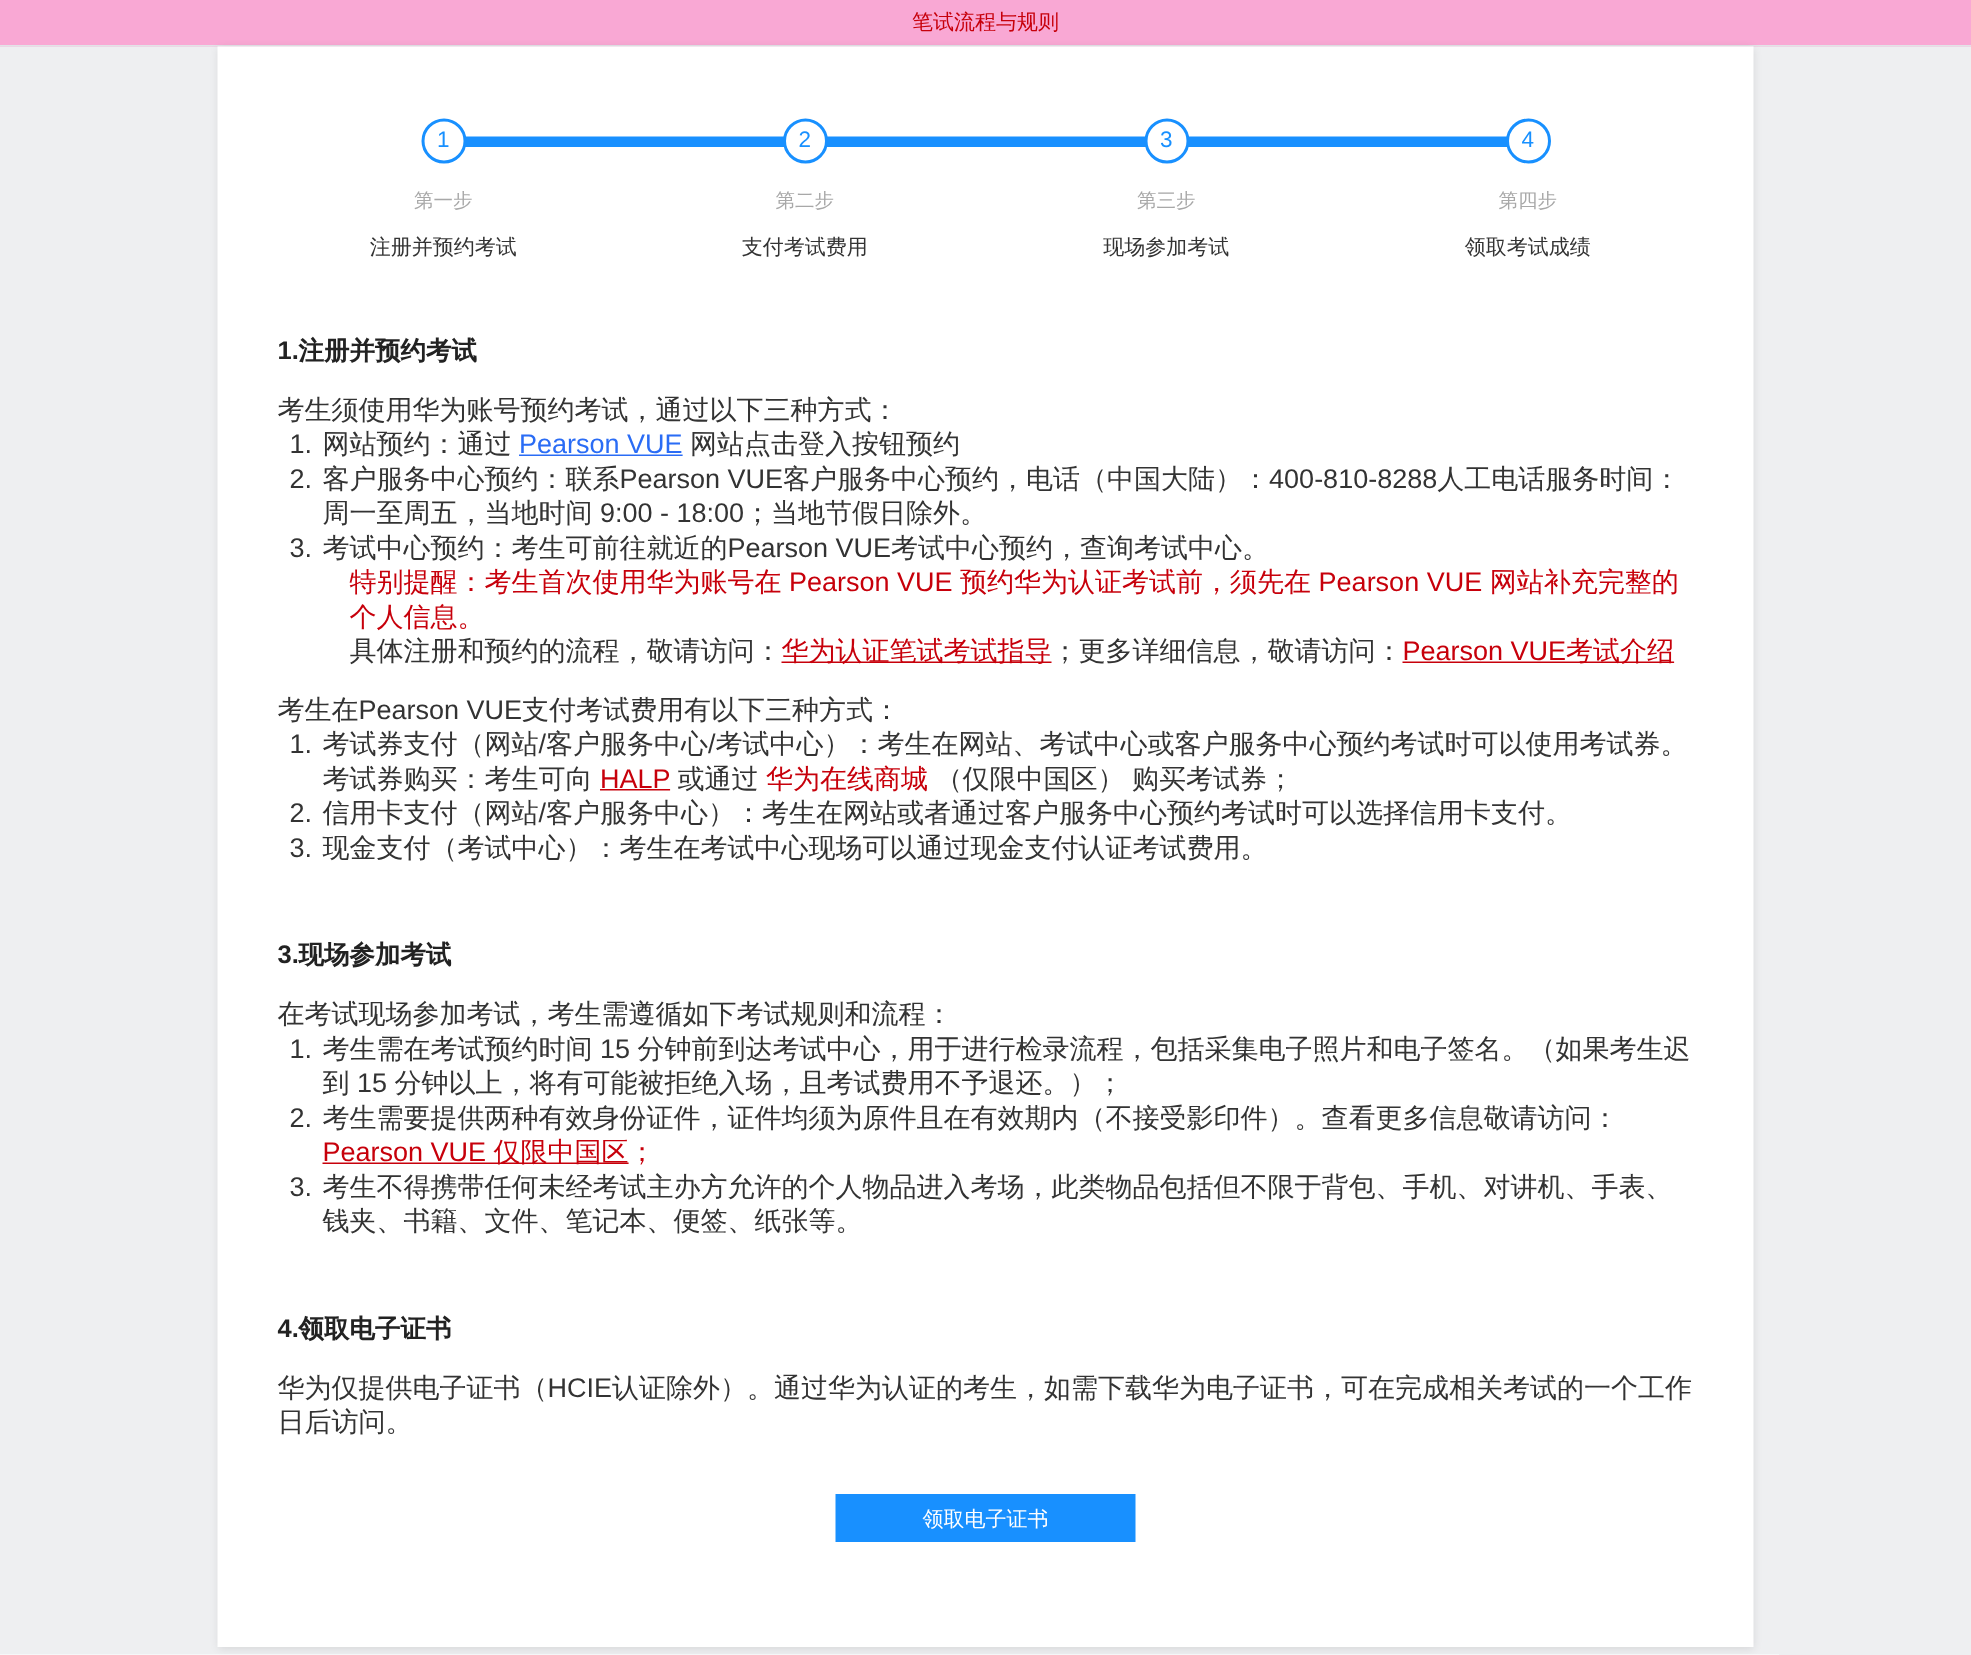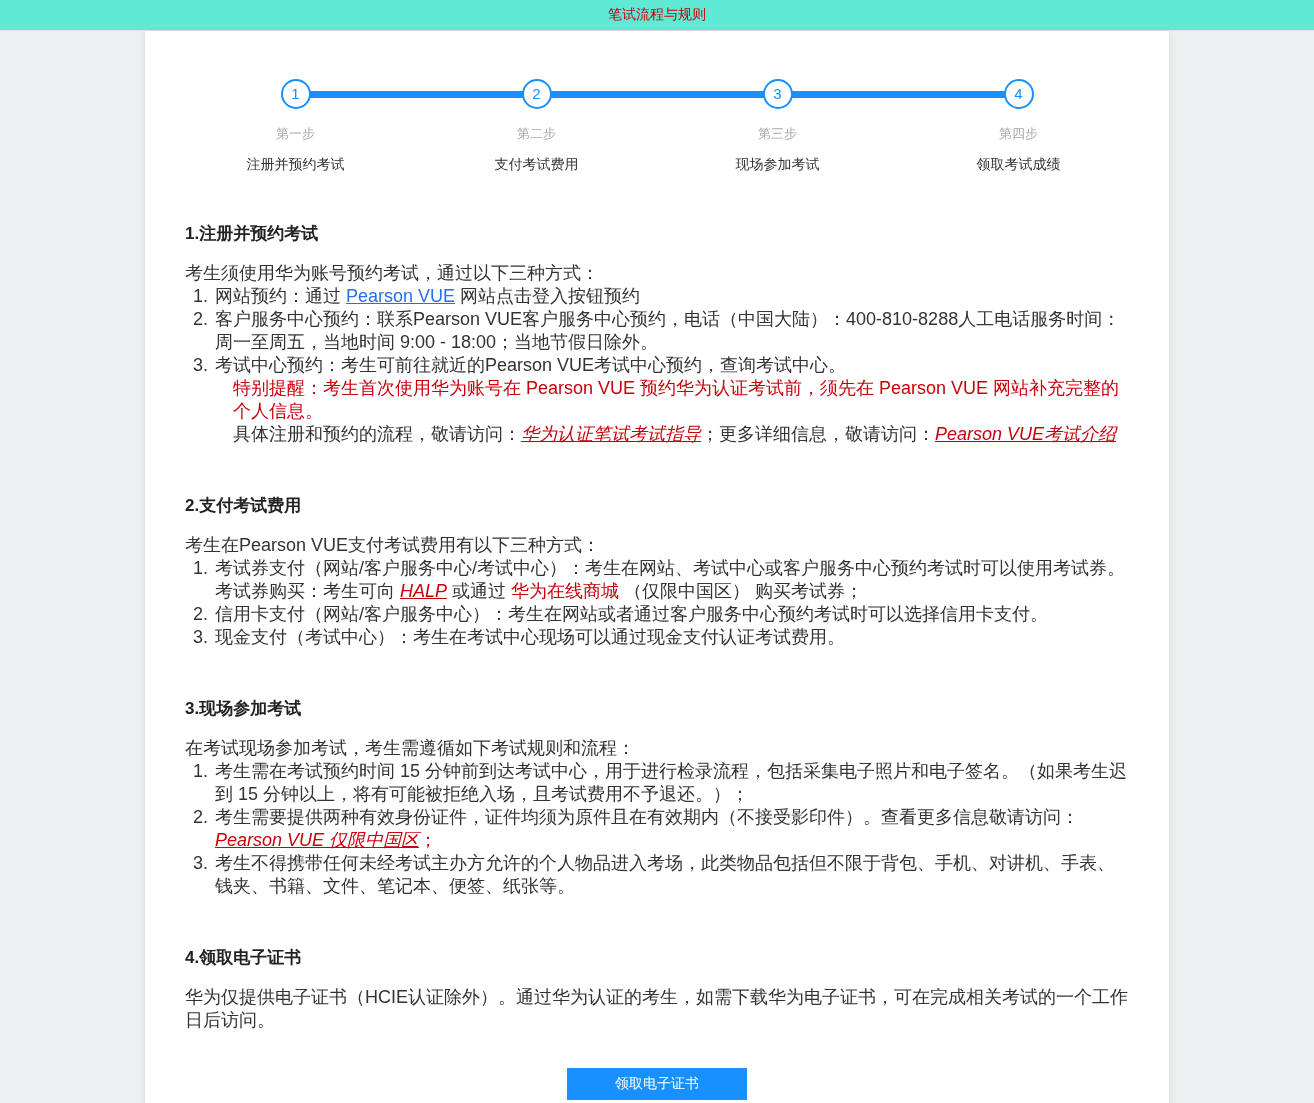--- a/index.html
+++ b/index.html
@@ -4,21 +4,21 @@
 <style>
   html,body{margin:0;padding:0;}
   body{
     width:1314px;height:1103px;
     background:#eeeff1;
     font-family:"Liberation Sans","DejaVu Sans",sans-serif;
     color:#333;
     overflow:hidden;
   }
   
-  .tabbar{height:30px;background:#5eead4;border-bottom:1px solid #e2e3e7;}
+  .tabbar{height:30px;background:#f9a8d4;border-bottom:1px solid #e2e3e7;}
   .tabbar-inner{width:1024px;margin:0 auto;display:flex;height:100%;}
   .tab{flex:1;display:flex;align-items:center;justify-content:center;
        font-size:14px;color:#333;cursor:pointer;}
   .tab.active{color:#c7000b;}
   
   .card{width:1024px;margin:0 auto;background:#fff;min-height:1067px;
         box-shadow:0 1px 6px rgba(0,0,0,.10);box-sizing:border-box;padding-bottom:50px;}
   
   .stepper{position:relative;margin:0 30px;padding-top:48px;display:flex;}
   .step-line{position:absolute;top:60px;left:12.5%;right:12.5%;height:7px;
@@ -31,29 +31,29 @@
   .step-title{margin-top:13px;font-size:14px;color:#333;}
   
   .content{padding:0 40px;}
   .sec-h{margin:48px 0 0;font-size:17px;font-weight:bold;color:#222;line-height:24px;}
   .sec-body{margin-top:16px;font-size:18px;line-height:23px;color:#333;}
   .sec-body p{margin:0;}
   .sec-body ol{margin:0;padding-left:28px;}
   .sec-body li{padding-left:2px;}
   .note{margin-left:48px;}
   .seg-bl{color:#2a6cf5;text-decoration:underline;cursor:pointer;}
-  .seg-rl{color:#c7000b;text-decoration:underline;cursor:pointer;font-style:italic;}
+  .seg-rl{color:#c7000b;text-decoration:underline;cursor:pointer;}
   .seg-r{color:#c7000b;text-align:center;}
   
   .btn-row{text-align:center;margin-top:36px;}
   .primary-btn{display:inline-block;border:none;background:#1890ff;color:#fff;
                font-size:14px;height:32px;line-height:32px;padding:0;cursor:pointer;
                font-family:"Liberation Sans","DejaVu Sans",sans-serif;}
   .btn-book{width:172px;}
-  .btn-cert{width:180px;font-family:Liberation Mono, monospace;}
+  .btn-cert{width:200px;}
 </style>
 </head>
 <body>
 
 <div class="tabbar">
   <div class="tabbar-inner">
     <div class="tab active">笔试流程与规则</div>
   </div>
 </div>
 
@@ -93,21 +93,20 @@
           <li><span>网站预约：通过 </span><span class="seg-bl">Pearson VUE</span><span> 网站点击登入按钮预约</span></li>
           <li><span>客户服务中心预约：联系Pearson VUE客户服务中心预约，电话（中国大陆）：400-810-8288人工电话服务时间：周一至周五，当地时间 9:00 - 18:00；当地节假日除外。</span></li>
           <li><span>考试中心预约：考生可前往就近的Pearson VUE考试中心预约，查询考试中心。</span></li>
         </ol>
         <div class="note"><span class="seg-r">特别提醒：考生首次使用华为账号在 Pearson VUE 预约华为认证考试前，须先在 Pearson VUE 网站补充完整的个人信息。</span></div>
         <div class="note"><span>具体注册和预约的流程，敬请访问：</span><span class="seg-rl">华为认证笔试考试指导</span><span>；更多详细信息，敬请访问：</span><span class="seg-rl">Pearson VUE考试介绍</span></div>
       </div>
     </section>
 
     <section>
-      <h3 class="sec-h">2.支付考试费用</h3>
       <div class="sec-body">
         <p>考生在Pearson VUE支付考试费用有以下三种方式：</p>
         <ol>
           <li><span>考试券支付（网站/客户服务中心/考试中心）：考生在网站、考试中心或客户服务中心预约考试时可以使用考试券。考试券购买：考生可向 </span><span class="seg-rl">HALP</span><span> 或通过 </span><span class="seg-r">华为在线商城</span><span> （仅限中国区） 购买考试券；</span></li>
           <li><span>信用卡支付（网站/客户服务中心）：考生在网站或者通过客户服务中心预约考试时可以选择信用卡支付。</span></li>
           <li><span>现金支付（考试中心）：考生在考试中心现场可以通过现金支付认证考试费用。</span></li>
         </ol>
       </div>
     </section>
 

